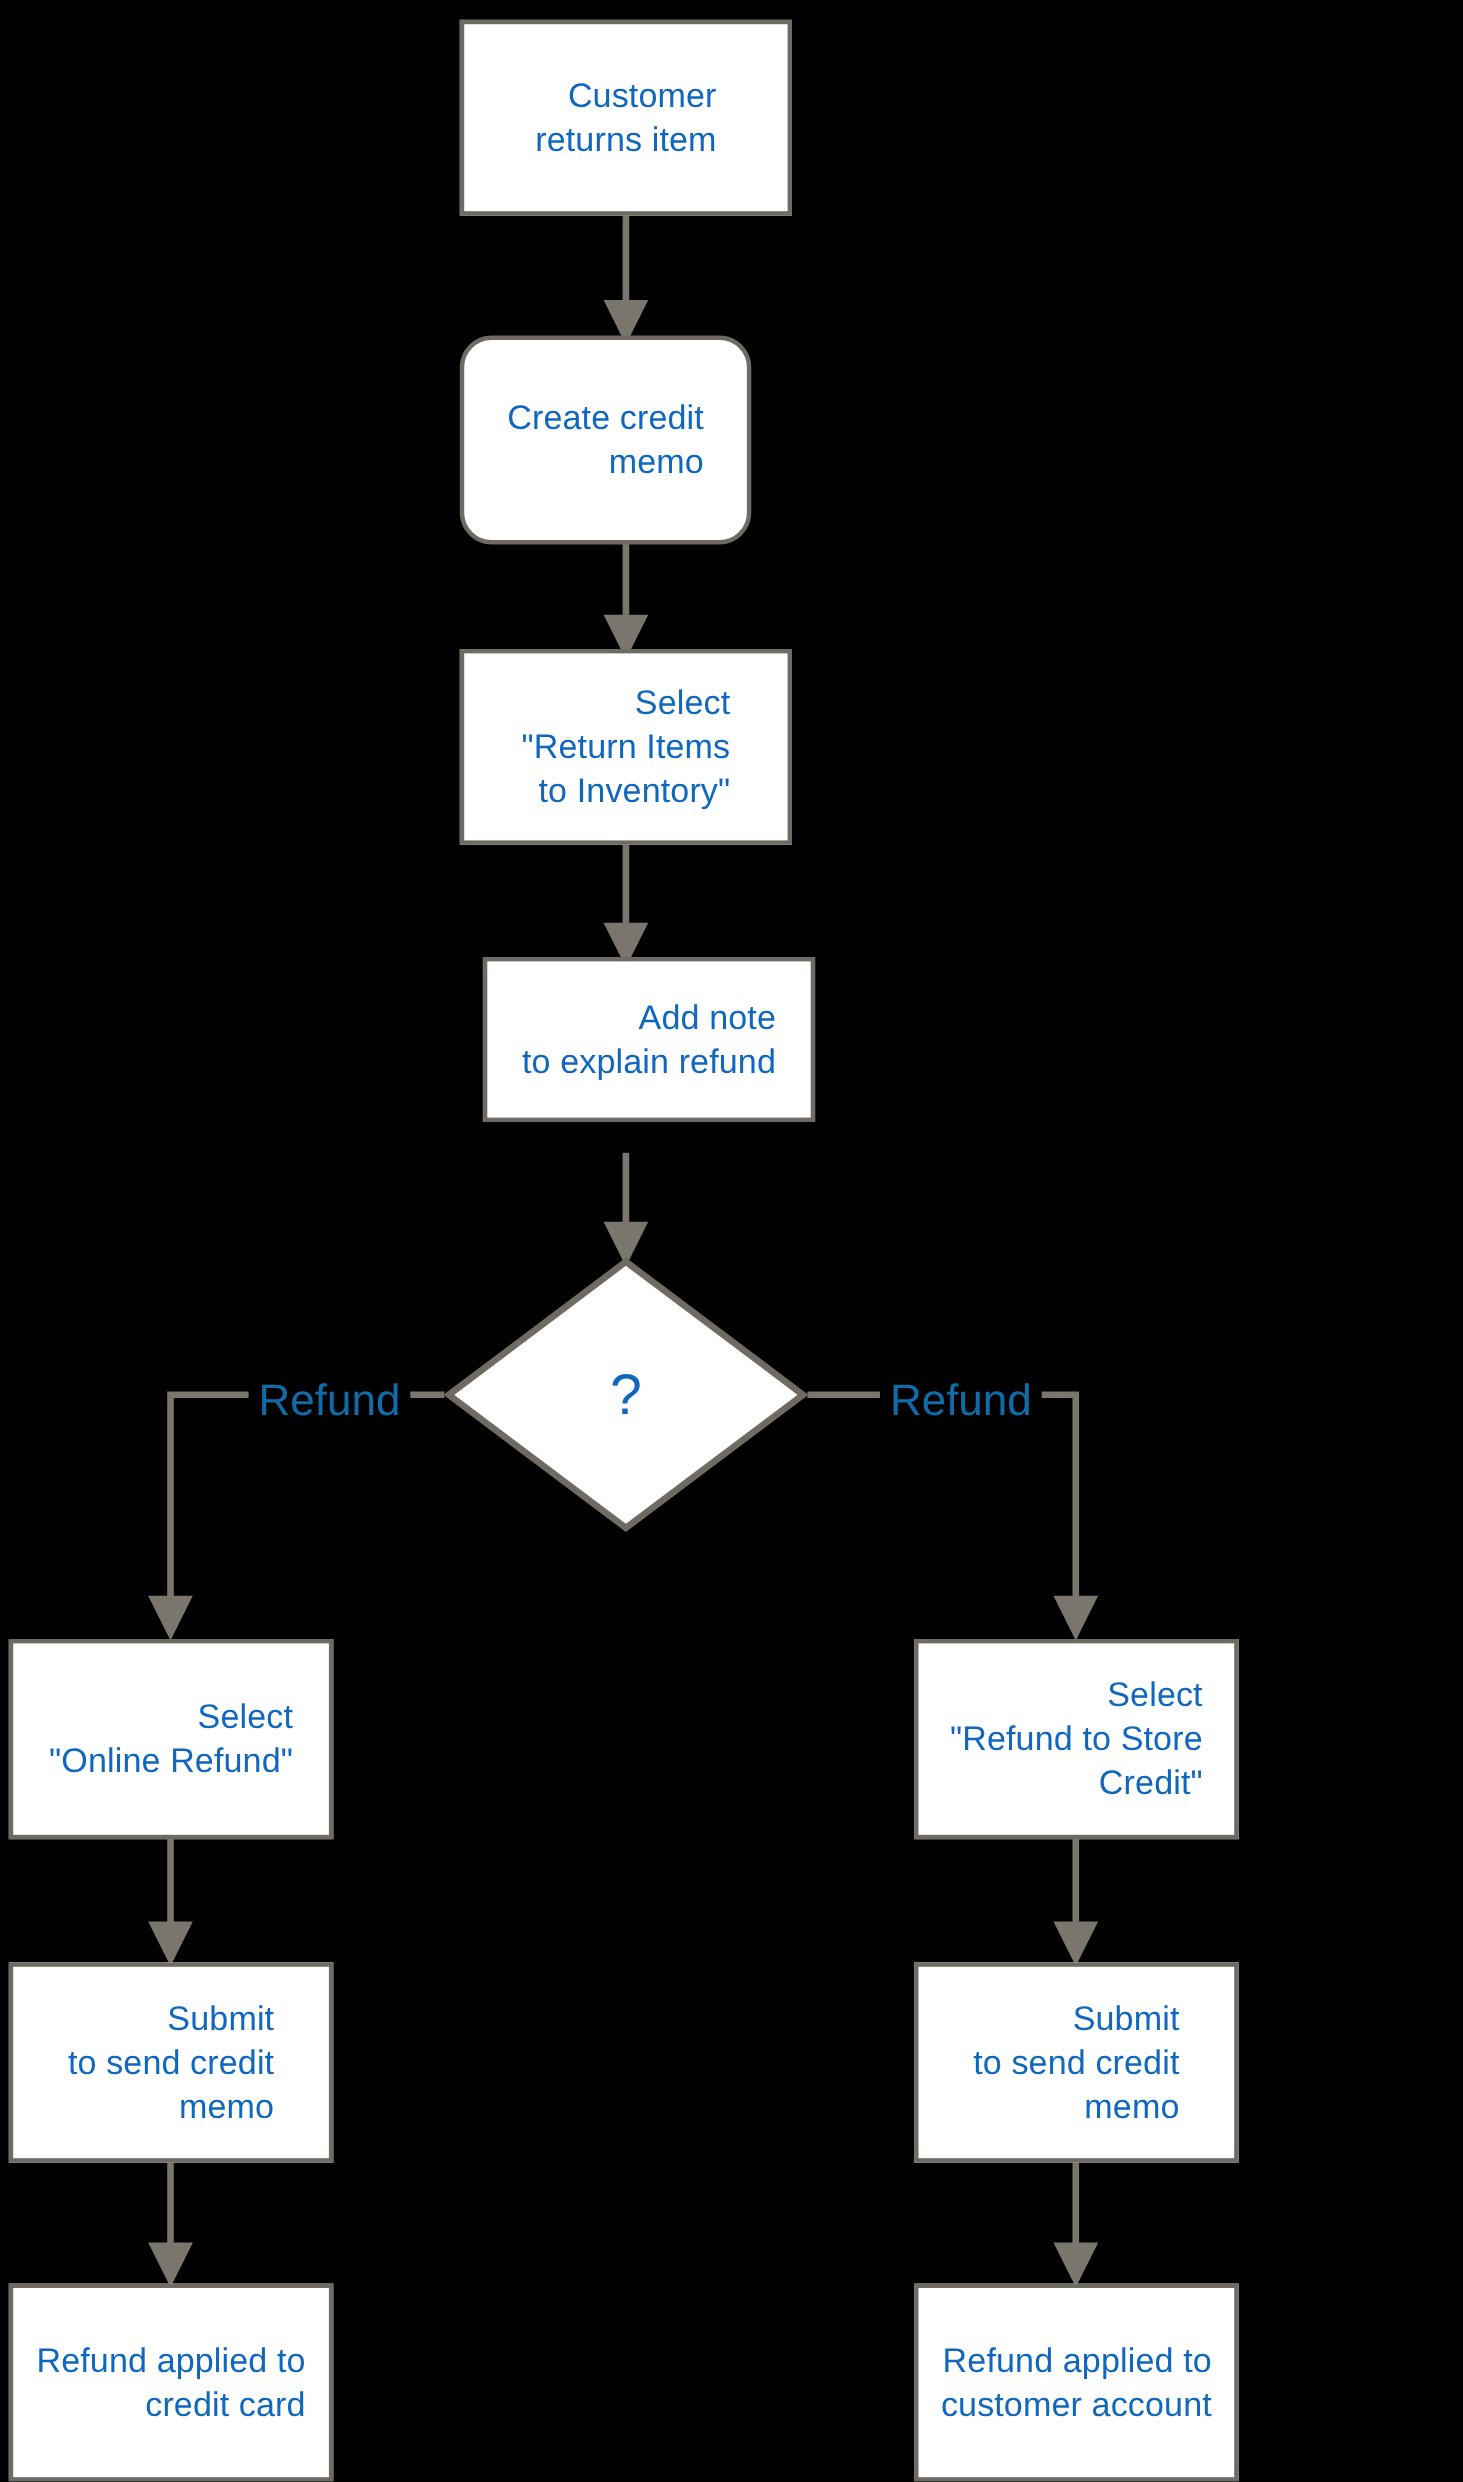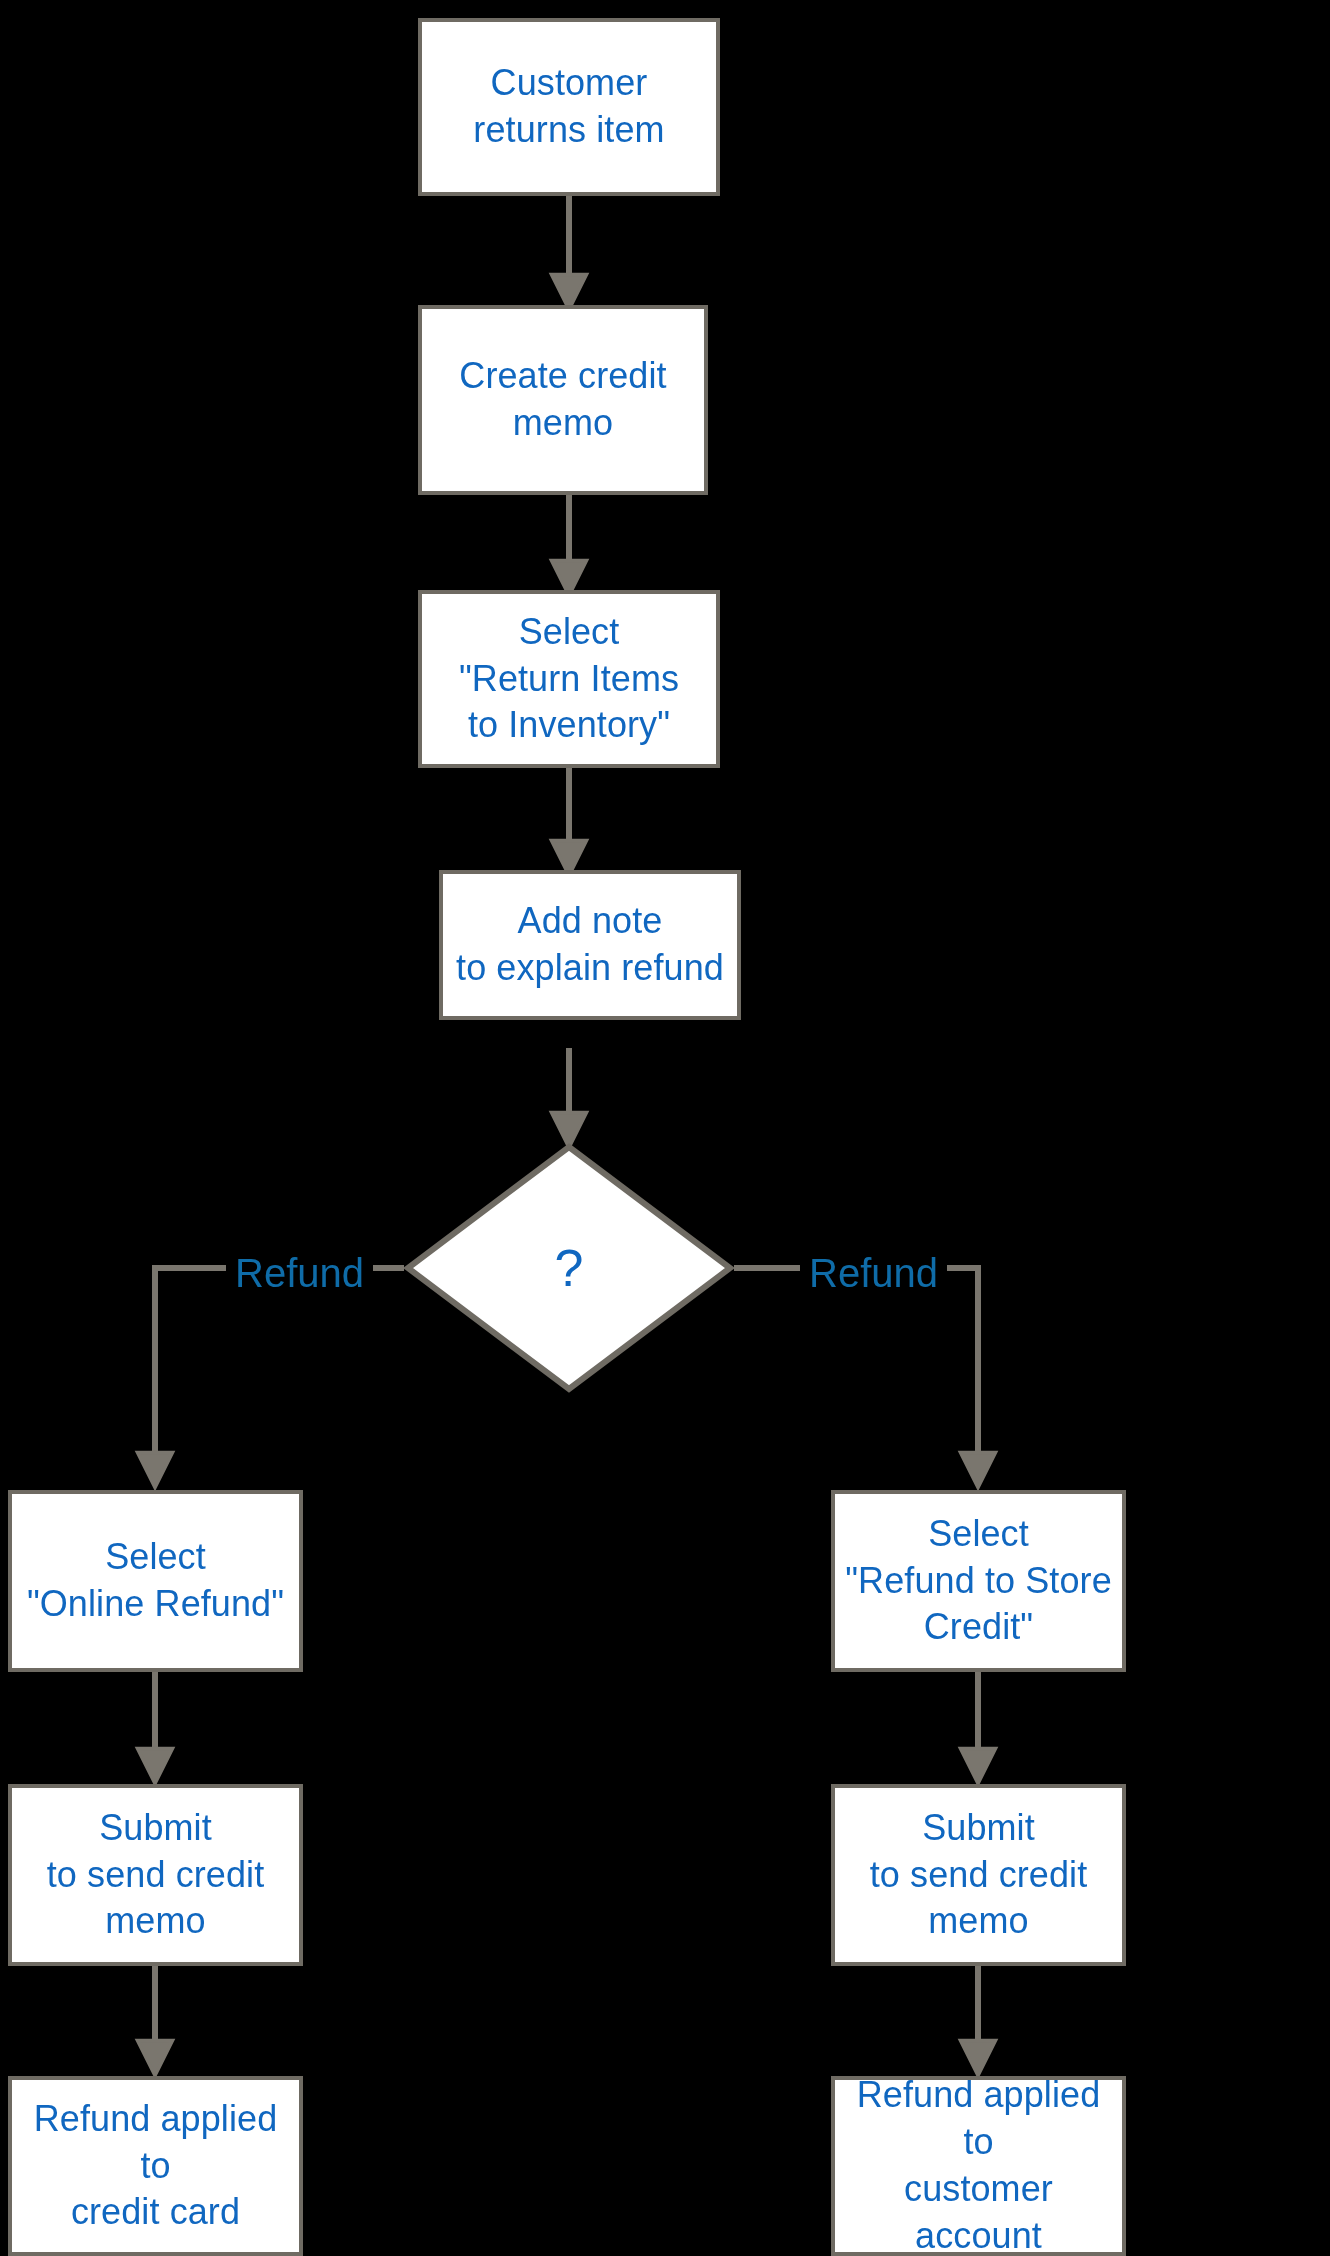--- a/index.html
+++ b/index.html
@@ -28,25 +28,26 @@
     box-sizing:border-box;
     background:#FFFFFF;
     border:4px solid #6F6B63;
     display:flex;
     align-items:center;
     justify-content:center;
     text-align:center;
   }
   .node-label{
     color:#1067C0;
-    font-size:36px;
+    font-size:31px;
     line-height:1.30;
     letter-spacing:0.1px;
     white-space:pre-line;
     padding:0 8px;
+    text-align:right;
   }
   
   .diamond-wrap{
     position:absolute;
     width:330px;
     height:250px;
   }
   .diamond-shape{
     position:absolute;
     left:0; top:0;
@@ -106,21 +107,21 @@
       <line x1="978" y1="1672" x2="978" y2="1766" marker-end="url(#arrow)"></line>
       <line x1="978" y1="1966" x2="978" y2="2058" marker-end="url(#arrow)"></line>
     </g>
   </svg>
 
   <div class="node" style="left:418px;top:18px;width:302px;height:178px;">
     <span class="node-label">Customer
 returns item</span>
   </div>
 
-  <div class="node" style="left:418px;top:305px;width:290px;height:190px;">
+  <div class="node" style="left:418px;top:305px;width:265px;height:190px;border-radius:29px;">
     <span class="node-label">Create credit
 memo</span>
   </div>
 
   <div class="node" style="left:418px;top:590px;width:302px;height:178px;">
     <span class="node-label">Select
 "Return Items
 to Inventory"</span>
   </div>
 

